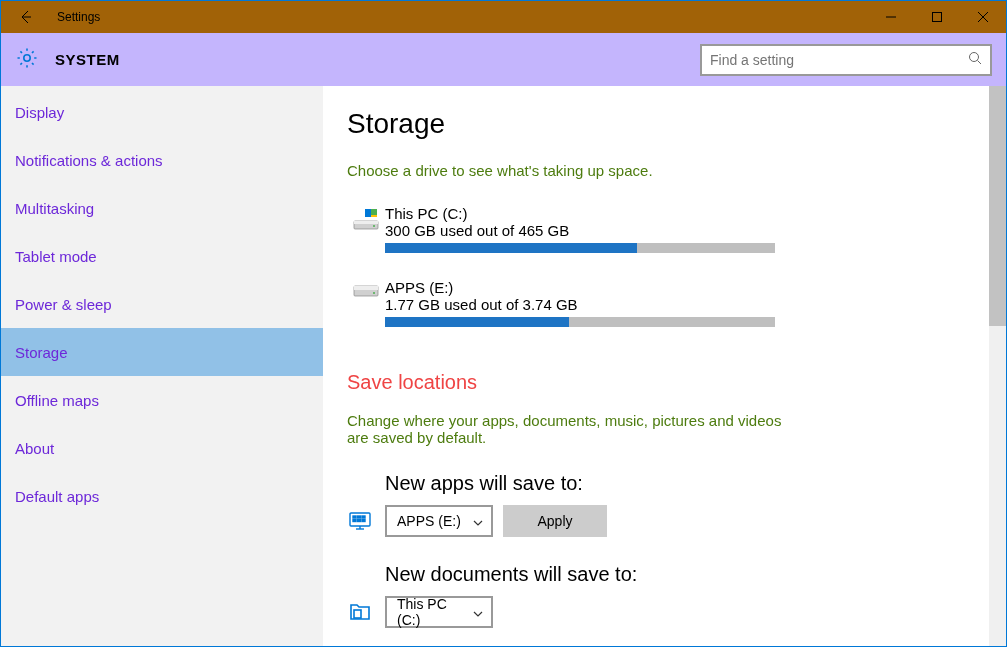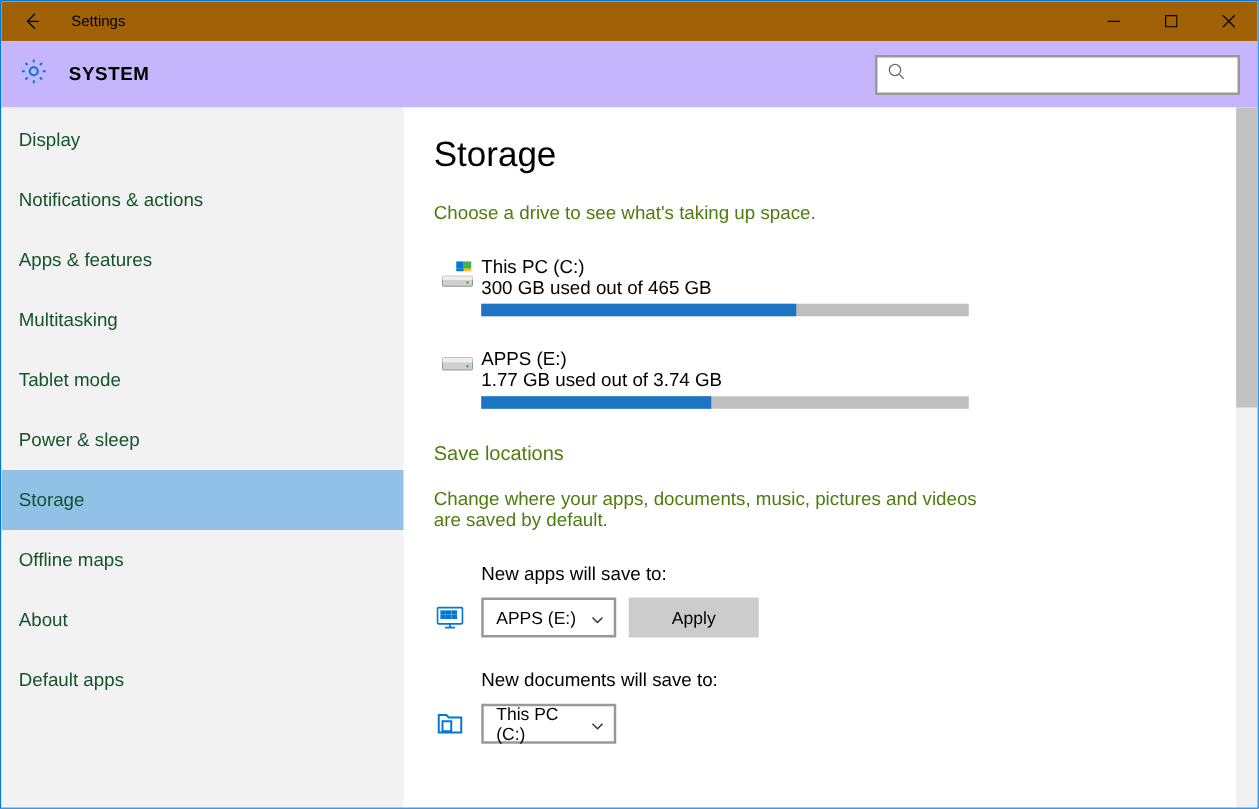--- a/index.html
+++ b/index.html
@@ -96,21 +96,21 @@
       background: #f2f2f2;
       padding-top: 2px;
       overflow-y: auto;
     }
     .nav-item {
       height: 48px;
       display: flex;
       align-items: center;
       padding-left: 14px;
       font-size: 15px;
-      color: #14532d;
+      color: #6d28d9;
       cursor: pointer;
     }
     .nav-item.selected {
       background: #91c1e7;
     }
     .content-wrap {
       flex: 1;
       display: flex;
       min-height: 0;
     }
@@ -133,24 +133,24 @@
       height: 240px;
       background: #c2c2c2;
     }
     h1.page {
       font-size: 28px;
       font-weight: 300;
       color: #000;
       margin-bottom: 22px;
     }
     h2.section {
-      font-size: 16px;
+      font-size: 20px;
       font-weight: 300;
-      color: #4d7c0f;
-      margin-top: 28px;
+      color: #ef4444;
+      margin-top: 44px;
       margin-bottom: 18px;
     }
     .subtext {
       font-size: 15px;
       color: #4d7c0f;
       margin-bottom: 26px;
     }
     .drive {
       display: flex;
       margin-bottom: 26px;
@@ -178,21 +178,21 @@
       height: 10px;
       background: #bfbfbf;
       position: relative;
     }
     .bar .fill {
       position: absolute;
       top: 0; left: 0; bottom: 0;
       background: #1e74c4;
     }
     .save-label {
-      font-size: 15px;
+      font-size: 20px;
       margin-left: 38px;
       margin-bottom: 10px;
     }
     .save-row {
       display: flex;
       align-items: center;
       margin-bottom: 26px;
     }
     .save-row .icon {
       width: 38px;
@@ -255,34 +255,34 @@
 
 <div class="header">
   <span class="gear">
     <svg width="24" height="24" viewBox="0 0 24 24" fill="none" stroke="#0078d7" stroke-width="1.6">
       <circle cx="12" cy="12" r="3.2"></circle>
       <path d="M12 2.5v2.3M12 19.2v2.3M21.5 12h-2.3M4.8 12H2.5M18.6 5.4l-1.6 1.6M7 17l-1.6 1.6M18.6 18.6L17 17M7 7 5.4 5.4"></path>
     </svg>
   </span>
   <div class="section-title">SYSTEM</div>
   <div class="search-wrap">
+    <input type="text" placeholder="Find a setting" style="">
     <span>
       <svg width="14" height="14" viewBox="0 0 14 14">
           <circle cx="6" cy="6" r="4.5" stroke="#666" stroke-width="1" fill="none"></circle>
           <line x1="9.5" y1="9.5" x2="13" y2="13" stroke="#666" stroke-width="1"></line>
         </svg>
     </span>
   </div>
 </div>
 
 <div class="body">
   <div class="sidebar" id="sidebar">
       <div class="nav-item">Display</div>
       <div class="nav-item">Notifications &amp; actions</div>
-      <div class="nav-item">Apps &amp; features</div>
       <div class="nav-item">Multitasking</div>
       <div class="nav-item">Tablet mode</div>
       <div class="nav-item">Power &amp; sleep</div>
       <div class="nav-item selected">Storage</div>
       <div class="nav-item">Offline maps</div>
       <div class="nav-item">About</div>
       <div class="nav-item">Default apps</div>
     </div>
 
   <div class="content-wrap">

